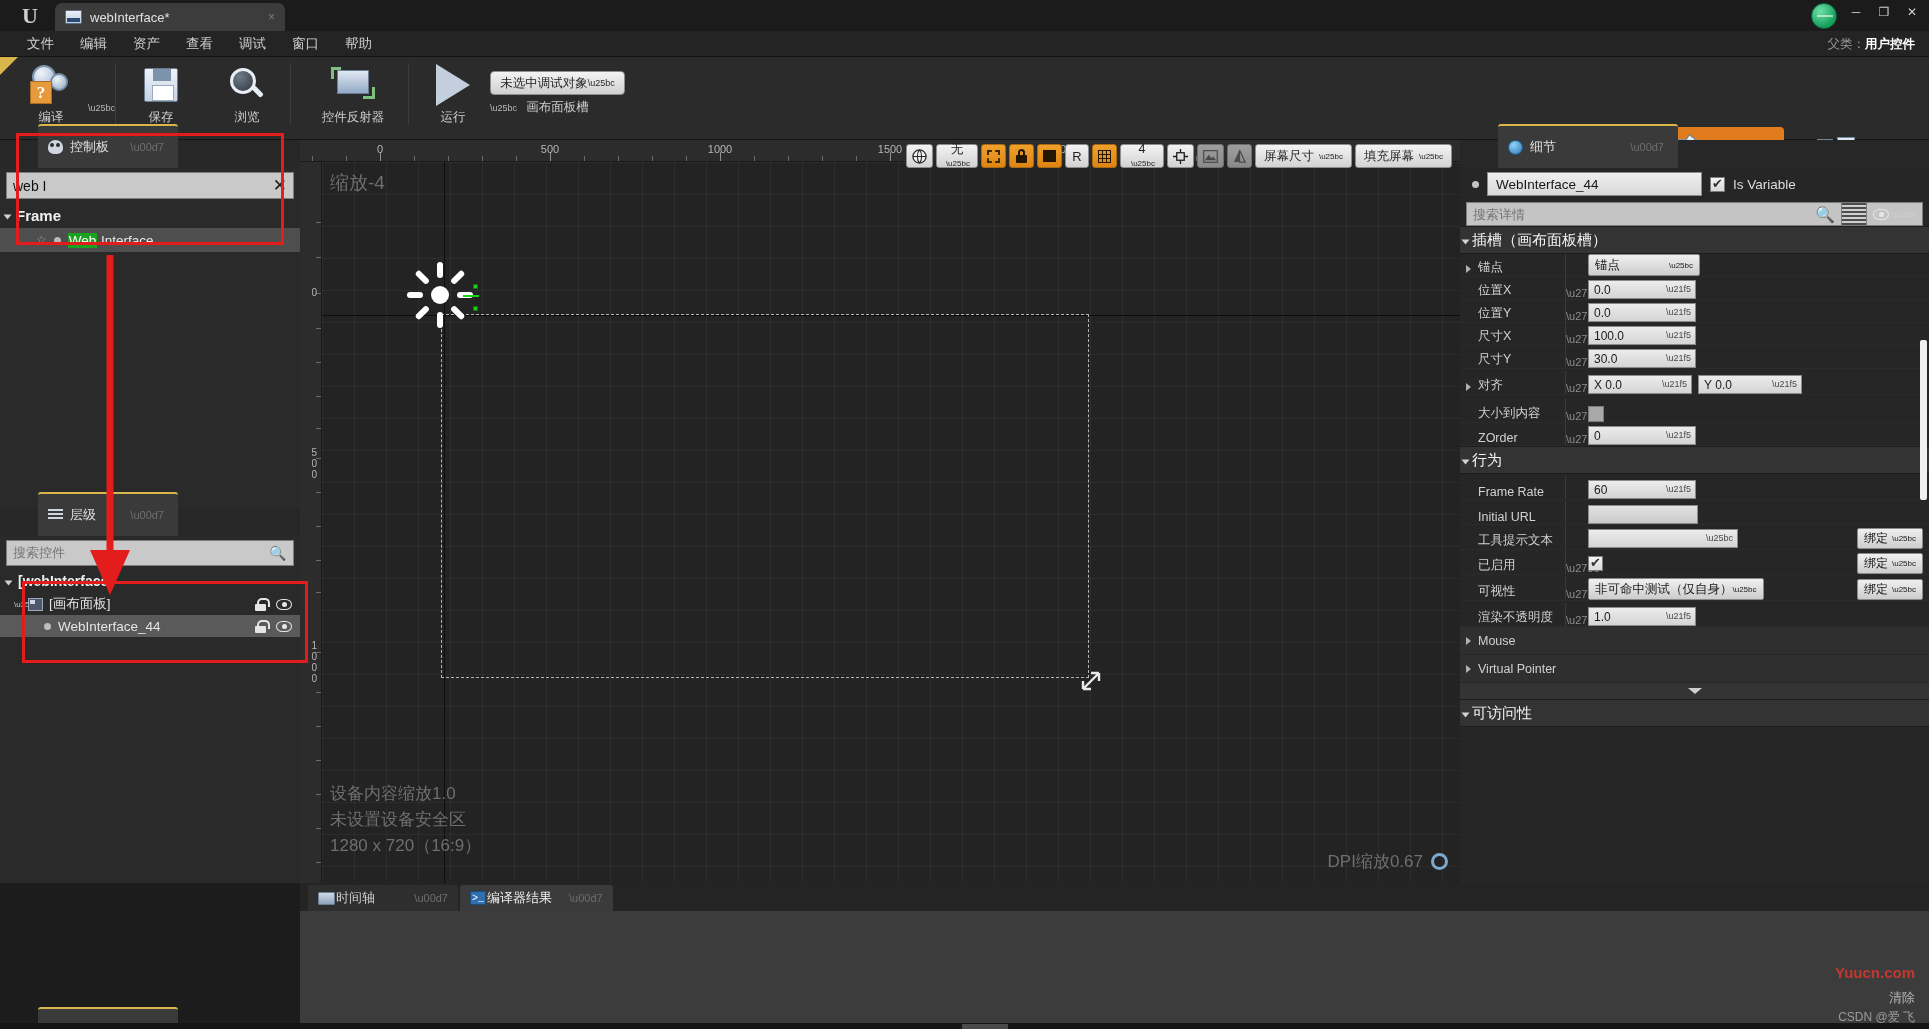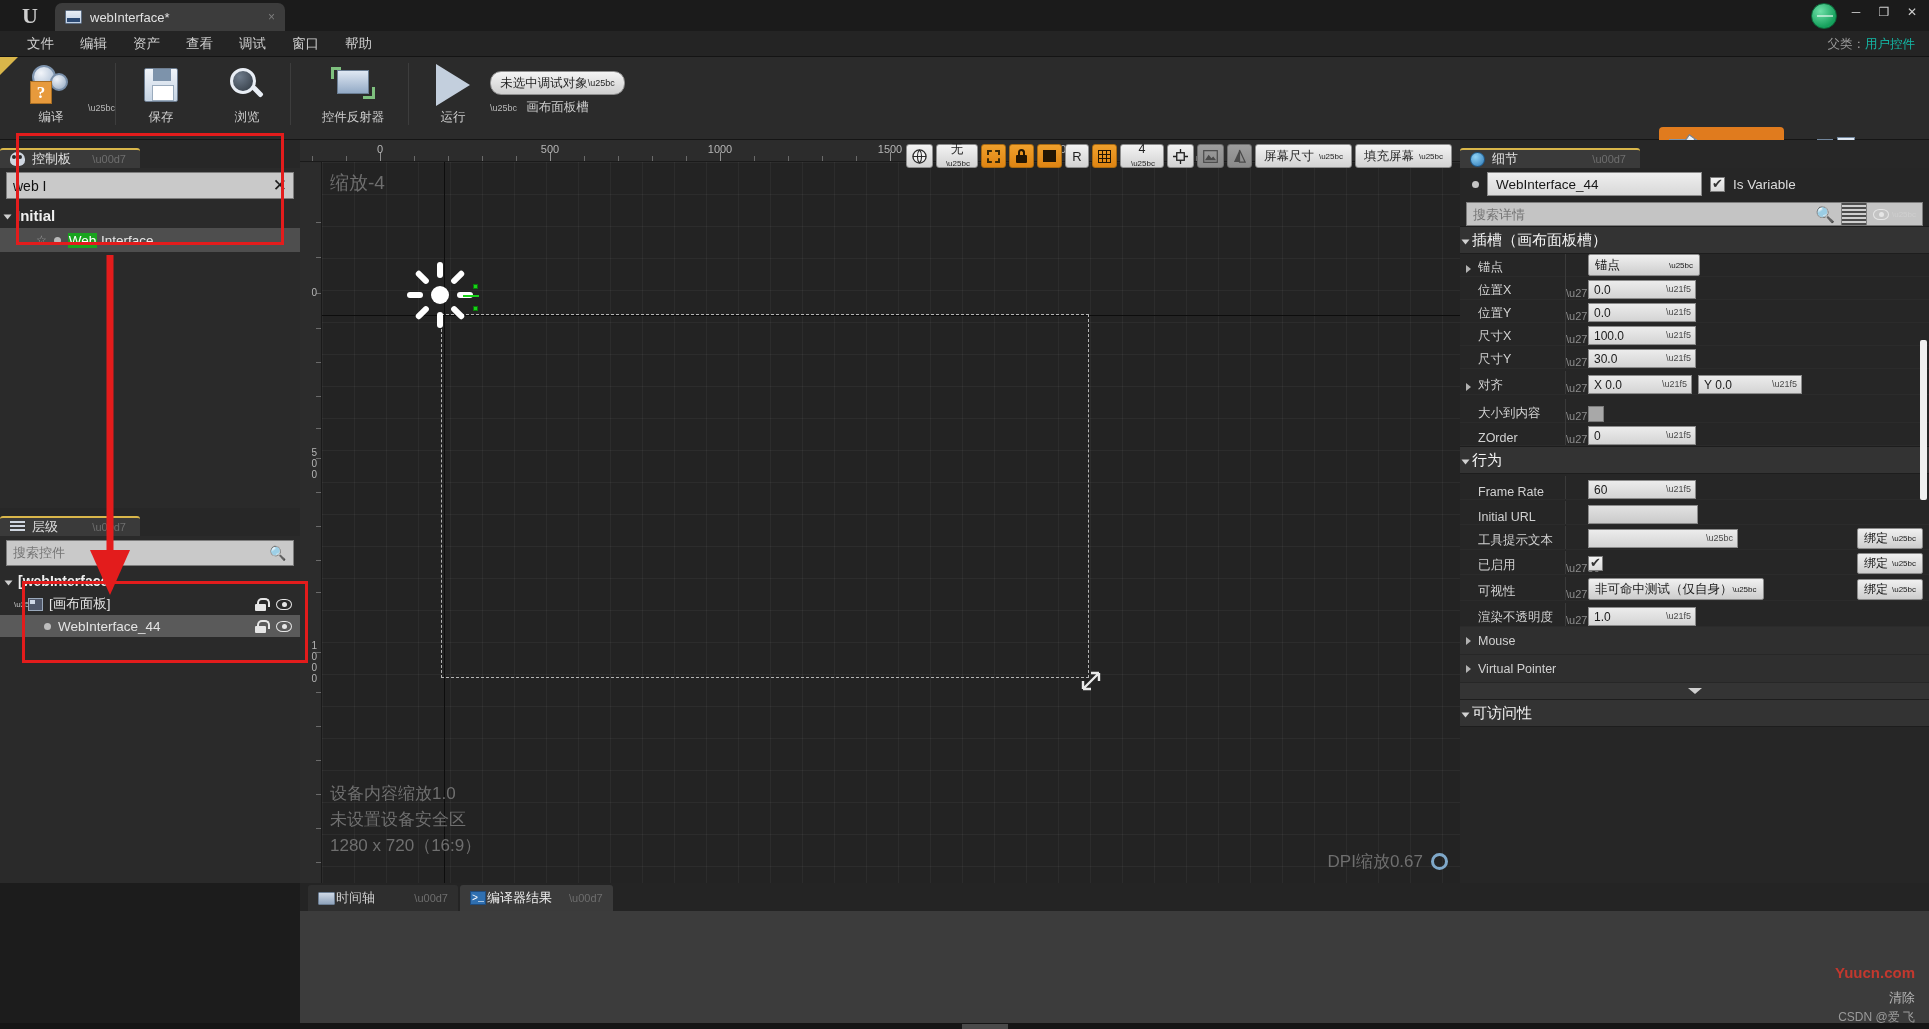--- a/index.html
+++ b/index.html
@@ -27,21 +27,21 @@
   .win-btns .wb{width:26px;height:22px;display:flex;align-items:center;justify-content:center;font-size:12px;color:#d0d0d0;}
   .globe-badge{position:absolute;right:92px;top:3px;width:26px;height:26px;border-radius:50%;
        background:radial-gradient(circle at 35% 30%,#6fe0a8,#15a05c 70%);border:1px solid #0c6b3b;}
   .globe-badge:after{content:"";position:absolute;left:5px;top:11px;width:16px;height:2px;background:rgba(255,255,255,.55);}
 
   
   .menubar{position:absolute;left:0;top:31px;width:1929px;height:26px;background:#242424;border-bottom:1px solid #141414;
            display:flex;align-items:center;padding-left:14px;}
   .menubar .mi{font-size:13.5px;color:#cfcfcf;padding:0 13px;line-height:26px;}
   .menu-right{position:absolute;right:14px;top:0;line-height:26px;font-size:12.5px;color:#9a9a9a;}
-  .menu-right b{color:#14b8a6;font-weight:normal;}
+  .menu-right b{color:#ffffff;font-weight:bold;}
 
   
   .toolbar{position:absolute;left:0;top:57px;width:1929px;height:83px;background:#2b2b2b;border-bottom:1px solid #151515;}
   .tb-corner{position:absolute;left:0;top:0;width:0;height:0;border-top:18px solid #d9b64a;border-right:18px solid transparent;}
   .tb-group{position:absolute;top:0;height:83px;display:flex;align-items:flex-start;}
   .tb-btn{width:86px;height:79px;display:flex;flex-direction:column;align-items:center;justify-content:flex-start;
           padding-top:6px;position:relative;}
   .tb-btn .glyph{height:44px;display:flex;align-items:center;justify-content:center;}
   .tb-btn .tlab{font-size:12.5px;color:#cdcdcd;margin-top:2px;}
   .tb-sep{width:1px;height:62px;background:#3d3d3d;margin-top:6px;}
@@ -69,21 +69,21 @@
   .ic-reflect{width:44px;height:36px;position:relative;}
   .ic-reflect .scr{position:absolute;left:6px;top:3px;width:32px;height:24px;background:linear-gradient(#dfe8f3,#93aac6);border:1px solid #6a7d93;}
   .ic-reflect .br1{position:absolute;left:0;top:0;width:10px;height:3px;background:#7ec07e;}
   .ic-reflect .br2{position:absolute;left:0;top:0;width:3px;height:12px;background:#7ec07e;}
   .ic-reflect .br3{position:absolute;right:0;bottom:4px;width:12px;height:3px;background:#7ec07e;}
   .ic-reflect .br4{position:absolute;right:0;bottom:4px;width:3px;height:12px;background:#7ec07e;}
   
   .ic-play{width:0;height:0;border-left:34px solid #c3cfdd;border-top:21px solid transparent;border-bottom:21px solid transparent;}
 
   .debug-combo{position:absolute;left:490px;top:14px;width:135px;height:24px;
-     background:linear-gradient(#f4f4f4,#cfcfcf);border:1px solid #8e8e8e;border-radius:11px;
+     background:linear-gradient(#f4f4f4,#cfcfcf);border:1px solid #8e8e8e;border-radius:4px;
      display:flex;align-items:center;justify-content:center;font-size:12.5px;color:#1f1f1f;}
   .debug-combo .cv{font-size:9px;}
   .debug-sub{position:absolute;left:490px;top:42px;width:135px;text-align:center;font-size:12.5px;color:#cdcdcd;}
 
   
   .mode-switch{position:absolute;right:10px;top:70px;display:flex;align-items:center;gap:8px;}
   .mode-btn{height:48px;display:flex;align-items:center;padding:0 16px 0 10px;gap:8px;border-radius:4px;font-size:19px;color:#fff;}
   .mode-btn.active{background:#e07b1e;}
   .mode-btn.inactive{color:#dedede;}
   .mode-chev{font-size:22px;color:#a8a8a8;}
@@ -92,22 +92,22 @@
   .ic-designer .pen{position:absolute;left:12px;top:-2px;width:8px;height:26px;background:linear-gradient(#eef3fa,#9ab2cd);
       transform:rotate(35deg);border:1px solid #6d86a1;}
   .ic-graph{width:40px;height:28px;position:relative;}
   .ic-graph i{position:absolute;background:linear-gradient(#e6edf6,#a9bdd4);border:1px solid #72869c;display:block;}
   .ic-graph .n1{left:0;top:2px;width:16px;height:10px;}
   .ic-graph .n2{left:20px;top:0;width:18px;height:11px;}
   .ic-graph .n3{left:4px;top:16px;width:18px;height:11px;}
 
   
   .panel-tabbar{height:28px;background:#272727;display:flex;align-items:flex-end;}
-  .ptab{height:20px;background:#3a3a3a;border-top:2px solid #d9b64a;border-radius:3px 3px 0 0;display:flex;
-        align-items:center;padding:0 14px 0 10px;gap:7px;font-size:13px;color:#e0e0e0;min-width:140px;}
+  .ptab{height:44px;background:#3a3a3a;border-top:2px solid #d9b64a;border-radius:3px 3px 0 0;display:flex;
+        align-items:center;padding:0 14px 0 10px;gap:7px;font-size:13px;color:#e0e0e0;min-width:140px;margin-left:38px;}
   .ptab .x{margin-left:auto;font-size:11px;color:#6e6e6e;padding-left:14px;}
 
   .left-col{position:absolute;left:0;top:140px;width:300px;height:743px;background:#262626;}
   .palette{position:absolute;left:0;top:0;width:300px;height:368px;background:#2a2a2a;}
   .search-row{margin:4px 6px 0 6px;height:27px;background:#c9c9c9;border:1px solid #7d7d7d;display:flex;align-items:center;padding:0 6px;}
   .search-row input{flex:1;border:0;background:transparent;outline:none;font-size:14px;color:#111;
        font-family:"Liberation Sans",sans-serif;}
   .search-row .clr{font-size:17px;color:#1d1d1d;font-weight:bold;cursor:pointer;line-height:1;}
   .pal-list{margin-top:4px;}
   .pal-group{font-size:15px;font-weight:bold;color:#f0f0f0;padding:4px 0 4px 16px;position:relative;}
@@ -381,21 +381,21 @@
           <span class="x">\u00d7</span>
         </div>
       </div>
 
       <div class="search-row">
         <input value="web I" style="">
         <span class="clr">✕</span>
       </div>
 
       <div class="pal-list">
-        <div class="pal-group">Initial</div>
+        <div class="pal-group">Frame</div>
         <div class="pal-item">
           <span class="star">☆</span>
           <span class="dot"></span>
           <span><span class="hl">Web</span><span> Interface</span></span>
         </div>
       </div>
     </div>
 
     <div class="hier">
       <div class="panel-tabbar">

